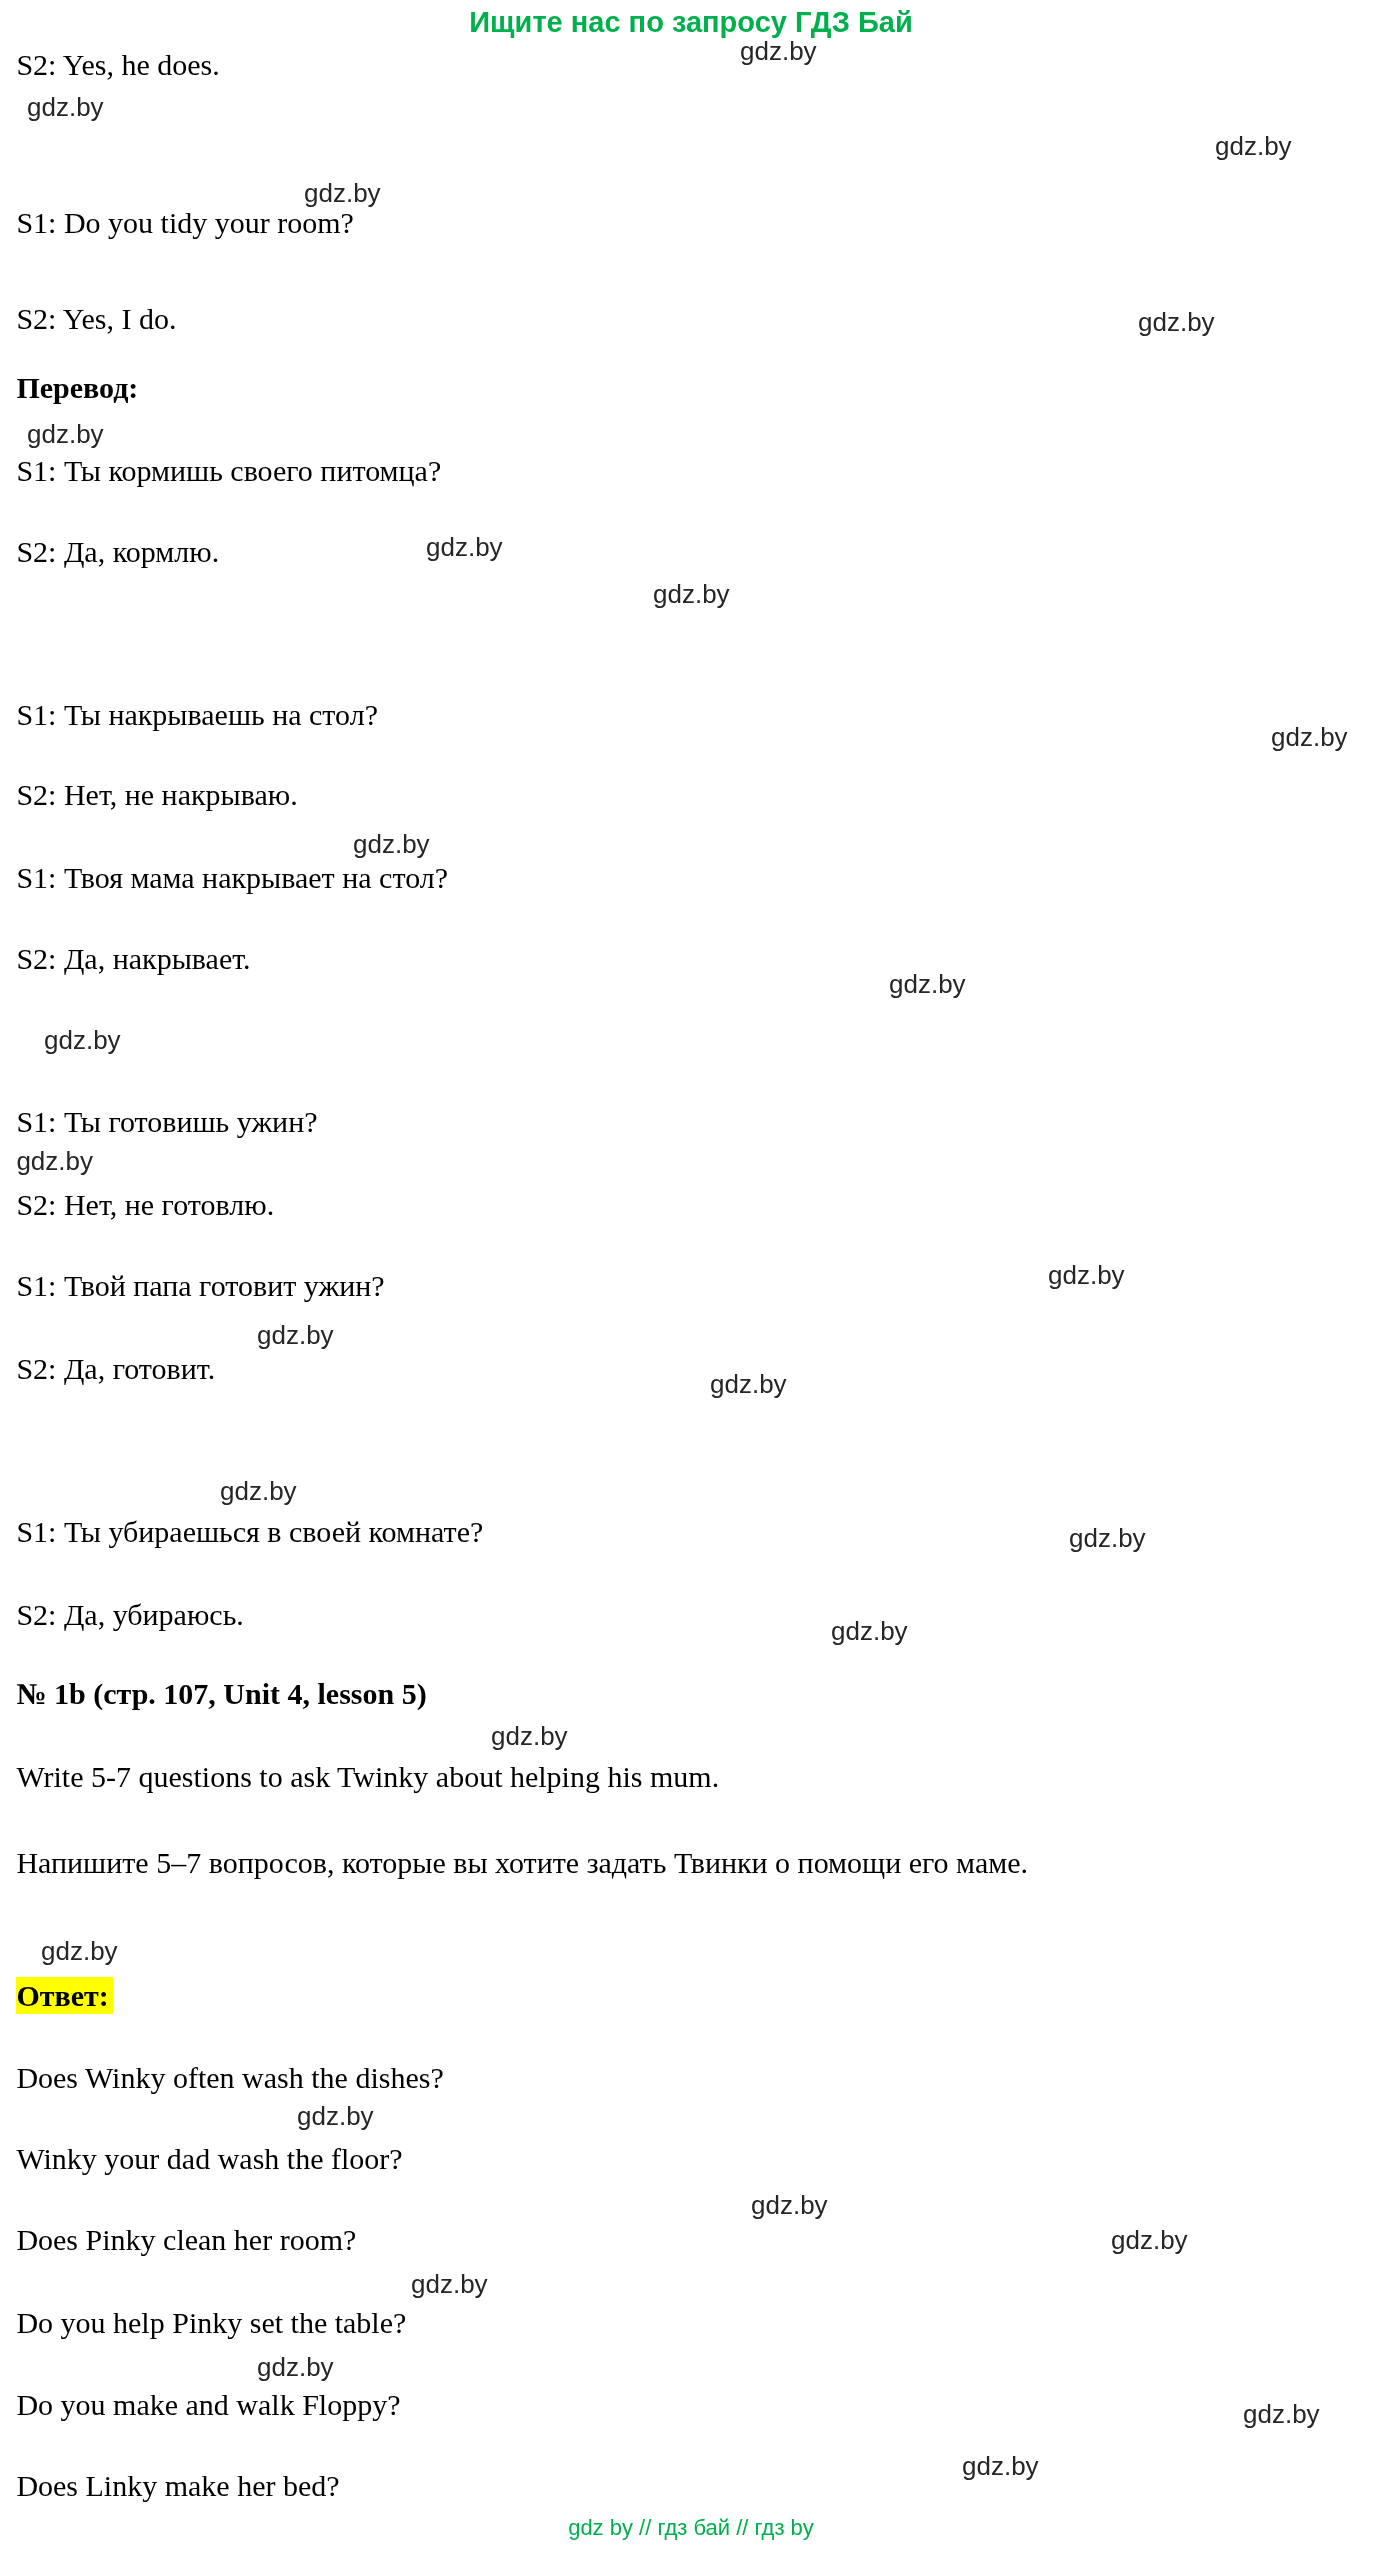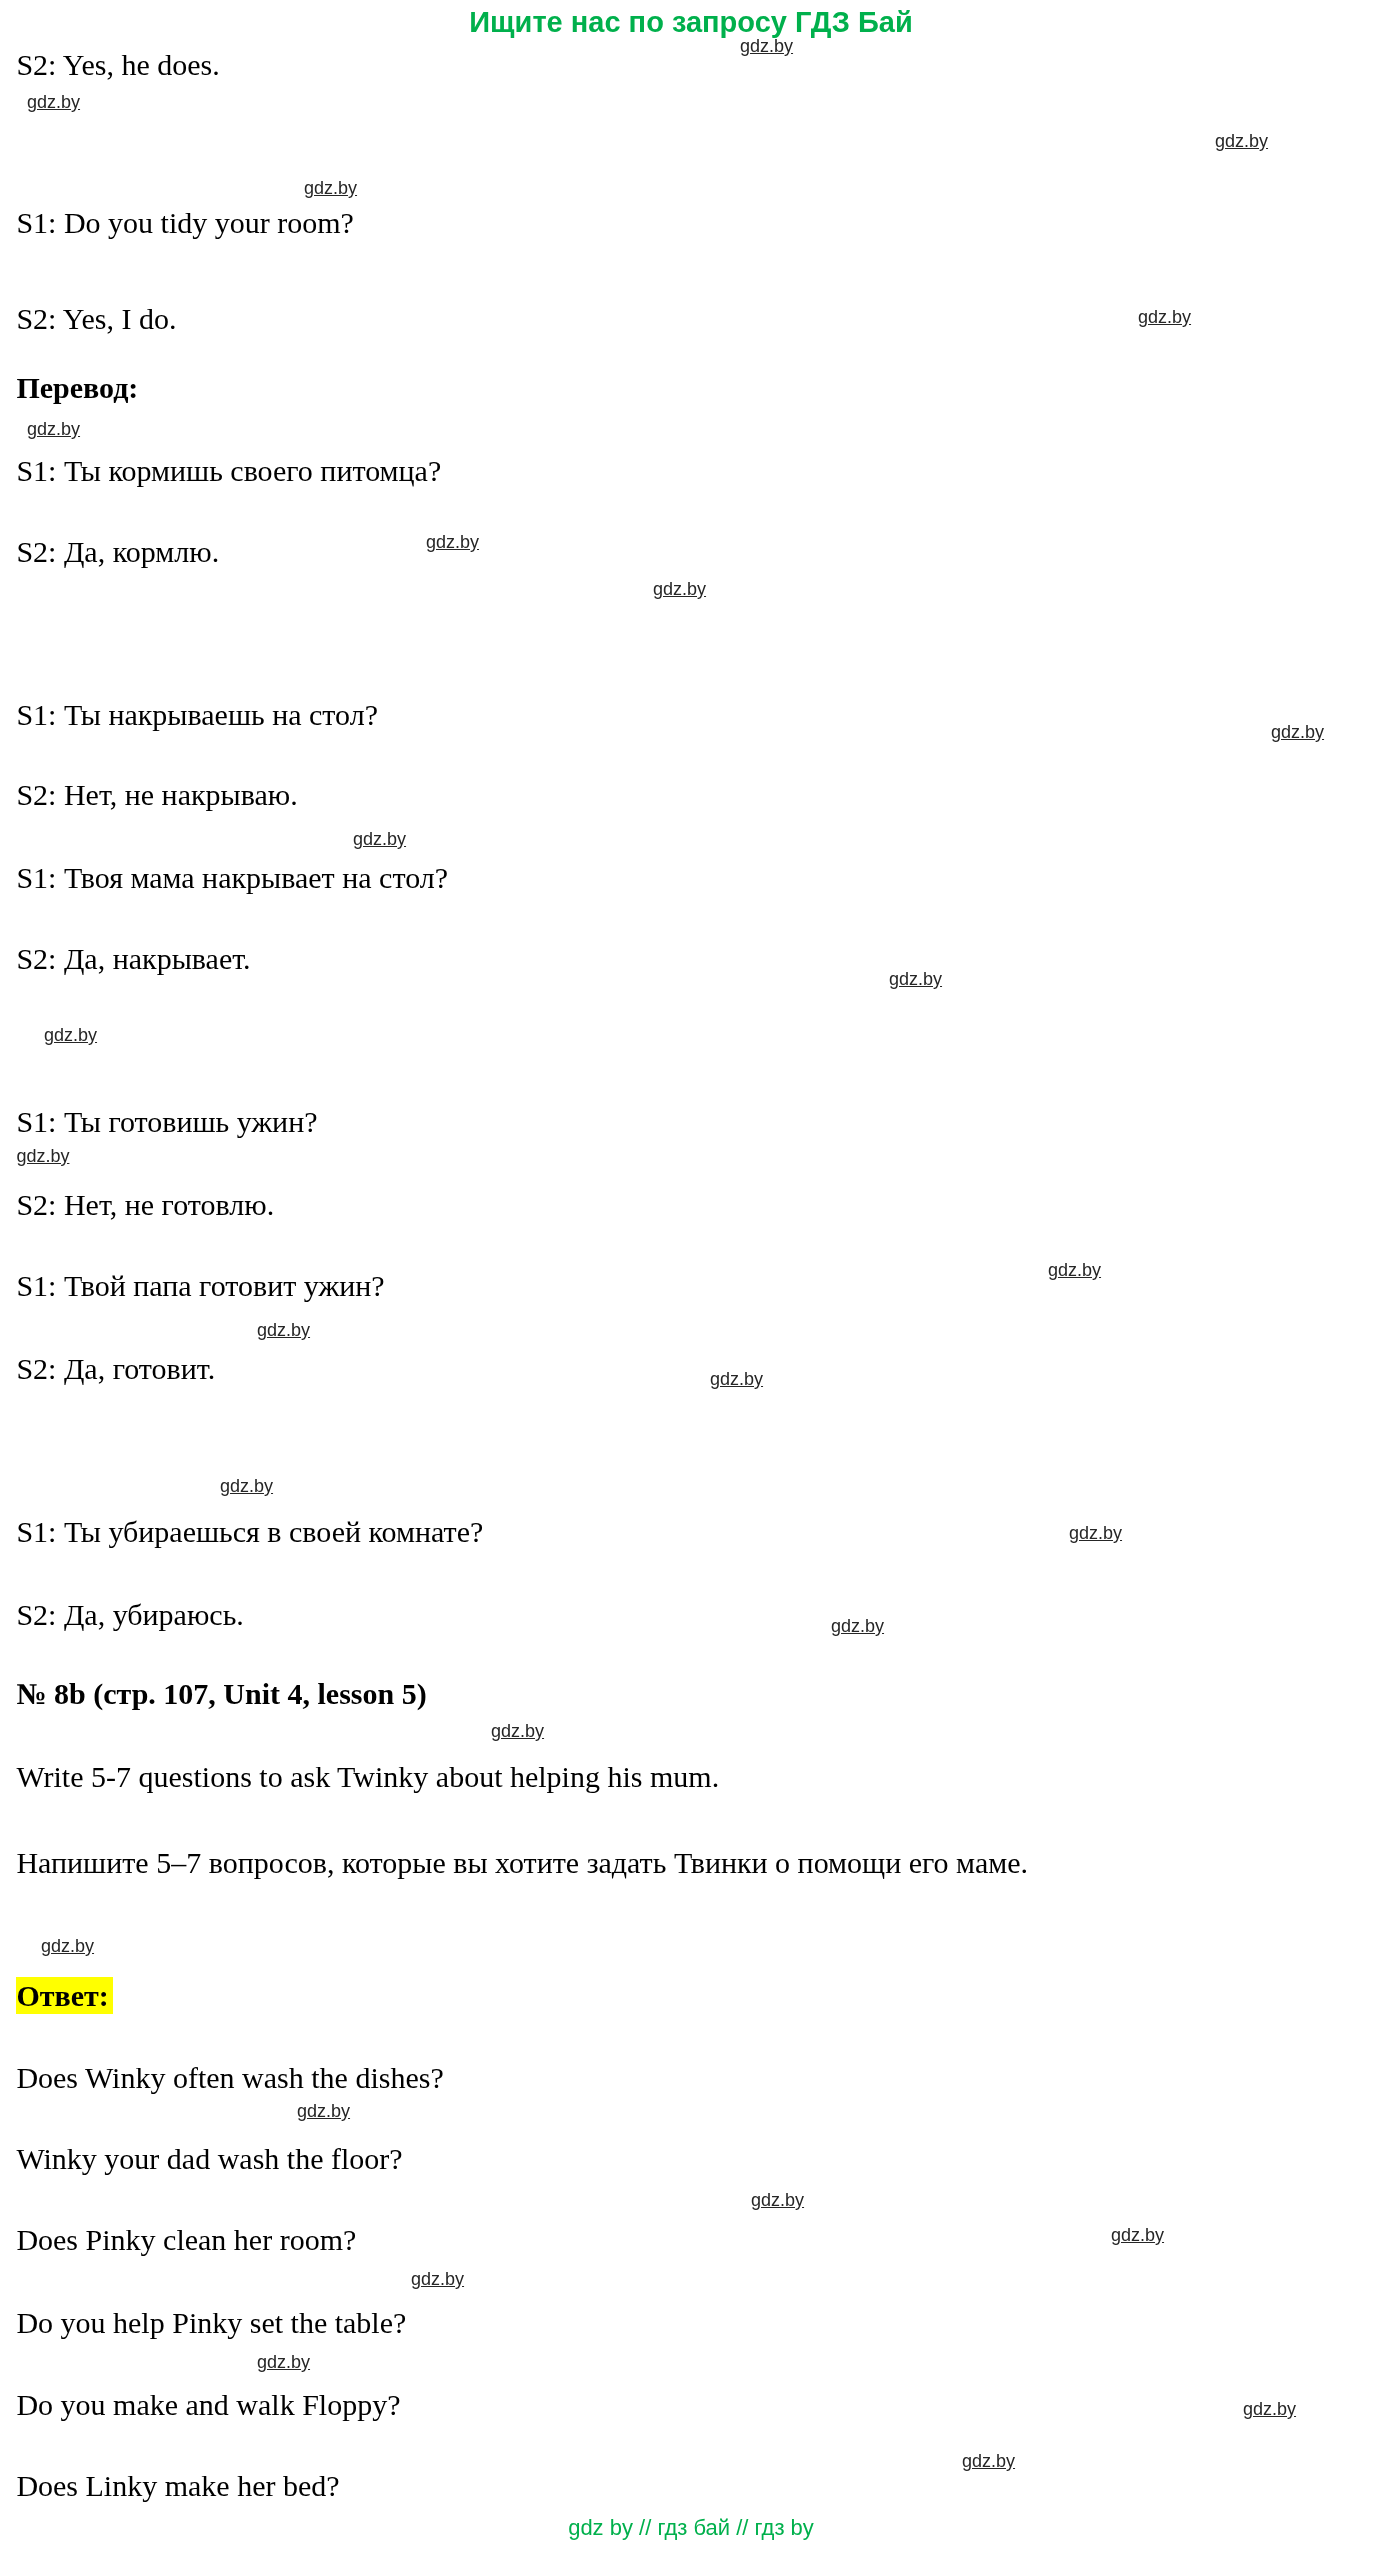--- a/index.html
+++ b/index.html
@@ -21,23 +21,22 @@
   }
   .footer {
     position:absolute; top:2515px; left:0; width:100%;
     text-align:center;
     font-family:"Liberation Sans", sans-serif;
     font-size:22px; color:var(--green);
   }
   .wm {
     position:absolute;
     font-family:"Liberation Sans", sans-serif;
-    font-size:18px; color:var(--wm);
+    font-size:26px; color:var(--wm);
     white-space:nowrap;
-    text-decoration:underline;
   }
   .line {
     position:absolute; left:16.4px;
     font-size:30px; line-height:1.15;
     white-space:nowrap;
   }
   .line.wrap { white-space:normal; width:1361px; line-height:1.48; }
   .bold { font-weight:bold; }
   .hl { background:var(--hl); padding:1.6px 4.7px 1.6px 0; }
 </style>
@@ -58,21 +57,21 @@
 <div class="line" style="top:778px">S2: Нет, не накрываю.</div>
 <div class="line" style="top:861px">S1: Твоя мама накрывает на стол?</div>
 <div class="line" style="top:942px">S2: Да, накрывает.</div>
 <div class="line" style="top:1105px">S1: Ты готовишь ужин?</div>
 <div class="line" style="top:1188px">S2: Нет, не готовлю.</div>
 <div class="line" style="top:1269px">S1: Твой папа готовит ужин?</div>
 <div class="line" style="top:1352px">S2: Да, готовит.</div>
 <div class="line" style="top:1515px">S1: Ты убираешься в своей комнате?</div>
 <div class="line" style="top:1598px">S2: Да, убираюсь.</div>
 
-<div class="line bold" style="top:1677px">№ 8b (стр. 107, Unit 4, lesson 5)</div>
+<div class="line bold" style="top:1677px">№ 1b (стр. 107, Unit 4, lesson 5)</div>
 <div class="line" style="top:1760px">Write 5-7 questions to ask Twinky about helping his mum.</div>
 <div class="line wrap" style="top:1841px">Напишите 5–7 вопросов, которые вы хотите задать Твинки о помощи его маме.</div>
 
 <div class="line" style="top:1979px"><span class="bold hl">Ответ:</span></div>
 
 <div class="line" style="top:2061px">Does Winky often wash the dishes?</div>
 <div class="line" style="top:2142px">Winky your dad wash the floor?</div>
 <div class="line" style="top:2223px">Does Pinky clean her room?</div>
 <div class="line" style="top:2306px">Do you help Pinky set the table?</div>
 <div class="line" style="top:2388px">Do you make and walk Floppy?</div>

